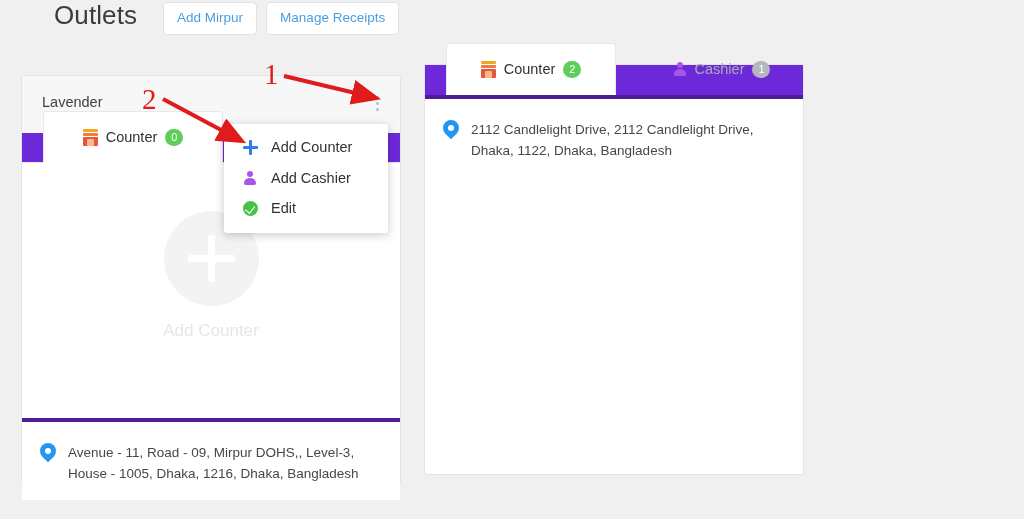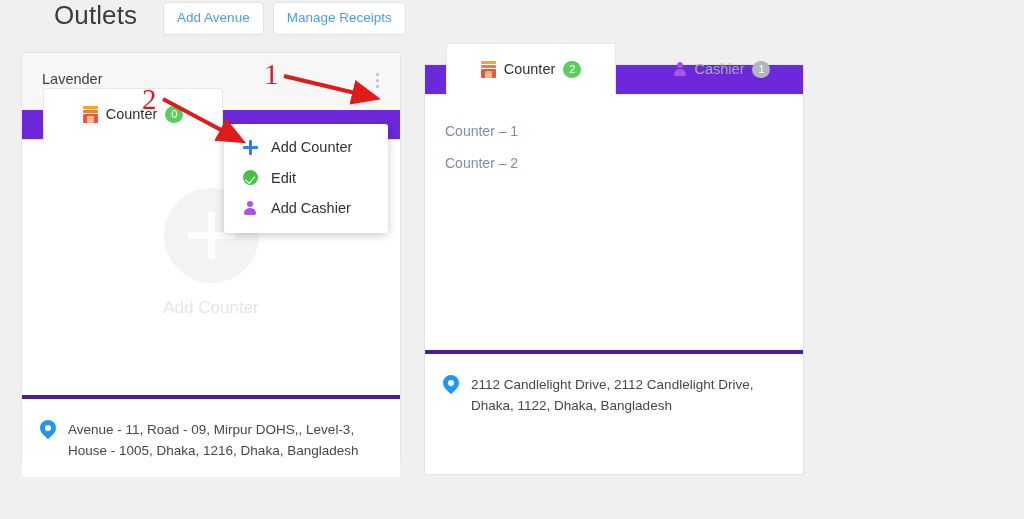--- a/index.html
+++ b/index.html
@@ -52,21 +52,21 @@
   }
 
   
   .card {
     position: absolute;
     background: #ffffff;
     border: 1px solid #e2e4e6;
     border-radius: 3px;
     box-sizing: border-box;
   }
-  #card-lavender { left: 21px;  top: 52px; width: 380px; height: 411px; }
+  #card-lavender { left: 21px;  top: 75px; width: 380px; height: 411px; }
   #card-sapna    { left: 424px; top: 64px; width: 380px; height: 411px; }
 
   .card-head {
     position: relative;
     height: 56px;
     background: #f7f7f8;
     border-bottom: 1px solid transparent;
   }
   .card-name {
     position: absolute;
@@ -361,21 +361,21 @@
   }
   #anno-num-1 { left: 264px; top: 60px; }
   #anno-num-2 { left: 142px; top: 85px; }
 </style>
 </head>
 <body>
 
 <div class="page-header">
   <div class="page-title">Outlets</div>
   <div class="header-actions">
-    <button class="hdr-btn">Add Avenue</button>
+    <button class="hdr-btn">Add Mirpur</button>
     <button class="hdr-btn">Manage Receipts</button>
   </div>
 </div>
 
 <div class="card" id="card-lavender">
 
   <div class="card-head">
     <div class="card-name">Lavender</div>
     <div class="kebab">
       <span></span>
@@ -430,57 +430,51 @@
     <div class="tab inactive tab-cashier-S">
       <span class="ico-person">
         <span class="head"></span>
           <span class="body"></span>
       </span>
       <span>Cashier</span>
       <span class="badge gray">1</span>
     </div>
   </div>
 
-  <div class="card-body">
-    <div class="counter-list">
-      <a class="counter-item">Counter  – 1</a>
-      <a class="counter-item">Counter  – 2</a>
-    </div>
-  </div>
 
   <div class="card-foot">
     <span class="pin">
       <span class="p-body"></span>
         <span class="p-dot"></span>
     </span>
     <div class="address">2112 Candlelight Drive, 2112 Candlelight Drive, Dhaka, 1122, Dhaka, Bangladesh</div>
   </div>
 </div>
 
 <div class="dropdown">
   <div class="menu-item">
     <span class="mi-ico">
         <span class="plus-ico"></span>
       </span>
     <span>Add Counter</span>
-  </div>
-  <div class="menu-item">
-    <span class="mi-ico">
-        <span class="check-ico"></span>
-      </span>
-    <span>Edit</span>
   </div>
   <div class="menu-item">
     <span class="mi-ico">
       <span class="ico-person">
           <span class="head"></span>
           <span class="body"></span>
         </span>
     </span>
     <span>Add Cashier</span>
+  </div>
+  <div class="menu-item">
+    <span class="mi-ico">
+        <span class="check-ico"></span>
+      </span>
+    <span>Edit</span>
   </div>
 </div>
 
 <div class="annotations">
   <div class="anno-num" id="anno-num-1">1</div>
   <div class="anno-num" id="anno-num-2">2</div>
   <svg width="1024" height="519">
     <defs>
       <marker id="ahead" markerWidth="7" markerHeight="7" refX="4.8" refY="3" orient="auto">
         <path d="M0,0 L7,3 L0,6 z" fill="#e01b1b"></path>

